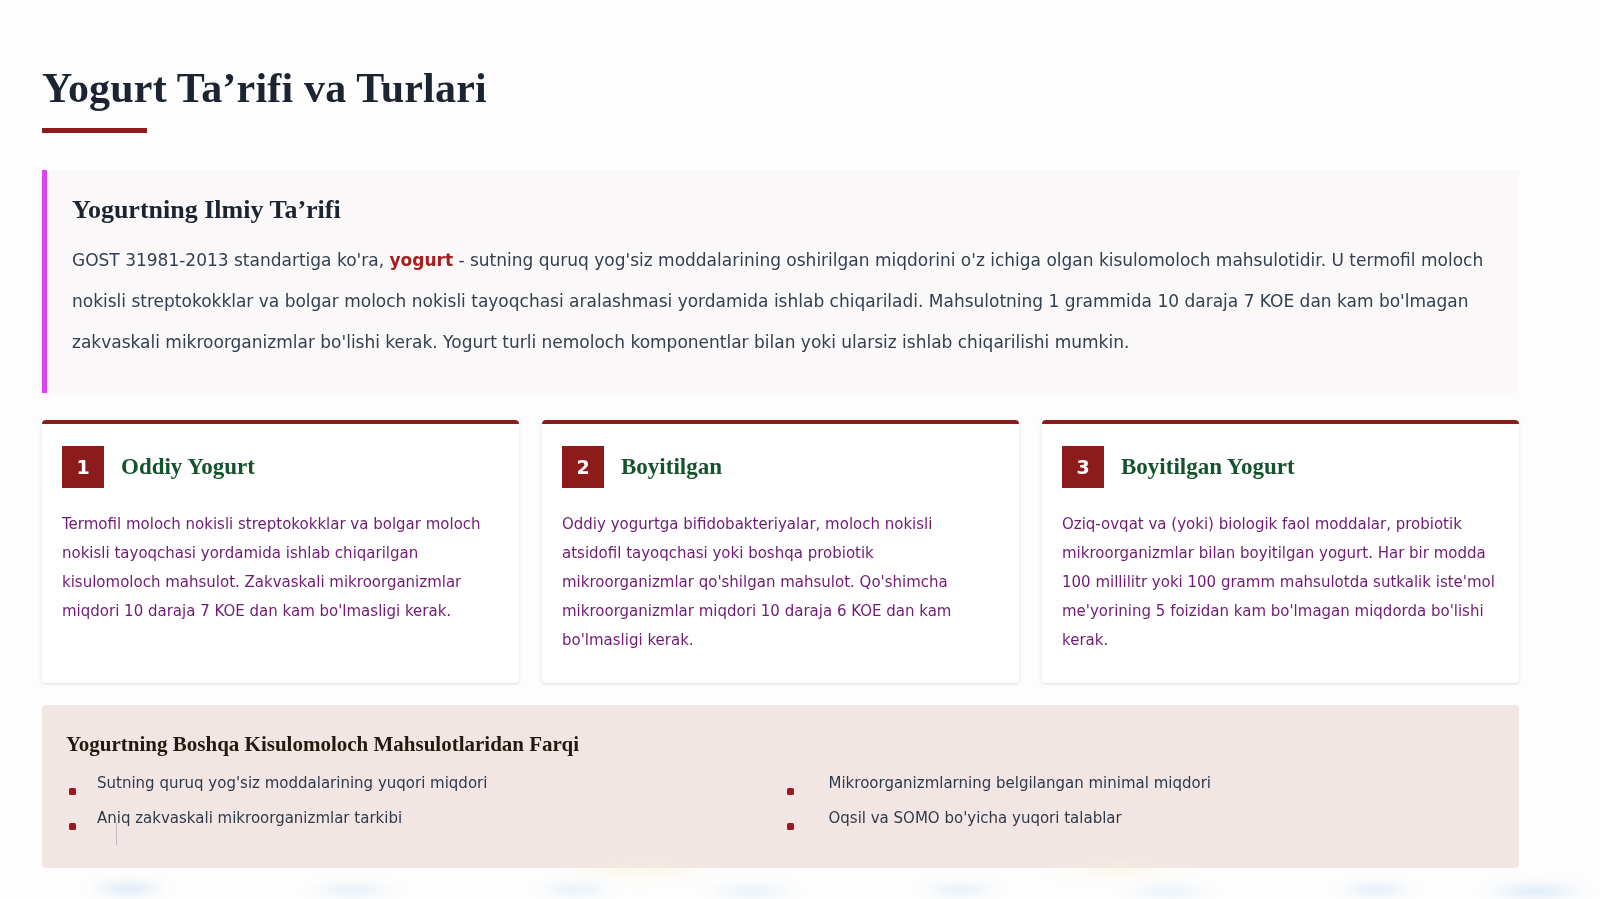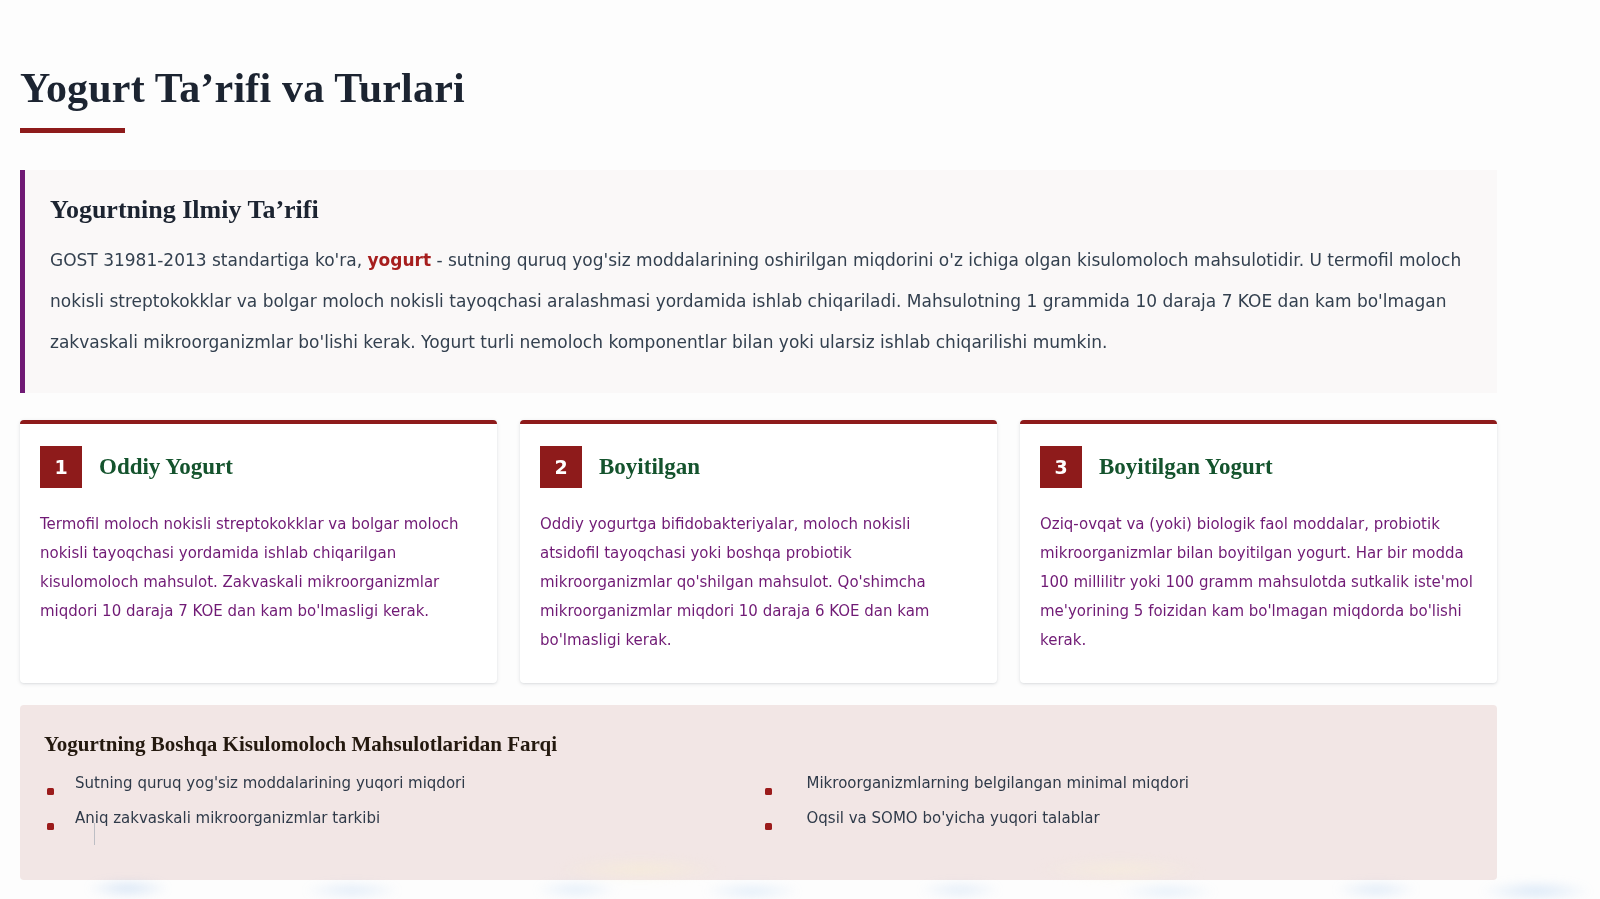--- a/index.html
+++ b/index.html
@@ -5,41 +5,41 @@
   * { margin: 0; padding: 0; box-sizing: border-box; }
   html, body {
     width: 1600px; height: 899px;
     background: #fdfdfd;
     font-family: "DejaVu Sans", "Liberation Sans", sans-serif;
     overflow: hidden;
     position: relative;
   }
   .container {
     width: 1477px;
-    margin-left: 20px;
+    margin-left: 42px;
     padding-top: 64px;
   }
   
   .page-title {
     font-family: "Liberation Serif", "DejaVu Serif", serif;
     font-size: 42px;
     font-weight: 700;
     color: #1c2431;
     letter-spacing: 0.2px;
   }
   .title-underline {
     width: 105px;
     height: 5px;
     background: #8e1b1b;
     margin-top: 16px;
   }
   
   .definition {
     margin-top: 37px;
-    border-left: 5px solid #701a75;
+    border-left: 5px solid #d946ef;
     background: rgba(142, 27, 27, 0.025);
     padding: 25px 30px 30px 25px;
   }
   .definition h2 {
     font-family: "Liberation Serif", "DejaVu Serif", serif;
     font-size: 26px;
     font-weight: 700;
     color: #1c2431;
   }
   .definition p {
@@ -94,21 +94,21 @@
     margin-top: 22px;
     font-size: 15px;
     line-height: 29px;
     color: #701a75;
   }
   
   .difference {
     margin-top: 22px;
     background: #f2e6e5;
     border-radius: 4px;
-    padding: 27px 24px 36px 24px;
+    padding: 27px 24px 24px 24px;
     position: relative;
   }
   .difference h2 {
     font-family: "Liberation Serif", "DejaVu Serif", serif;
     font-size: 21px;
     font-weight: 700;
     color: #24190f;
   }
   .diff-cols {
     margin-top: 17px;

